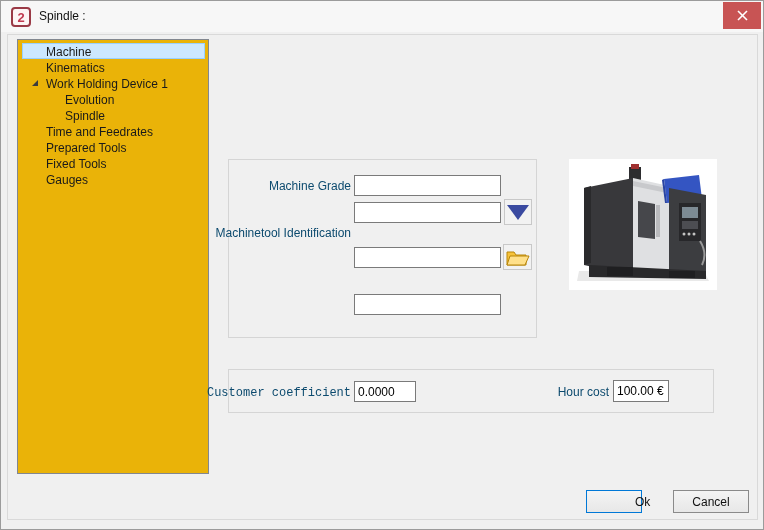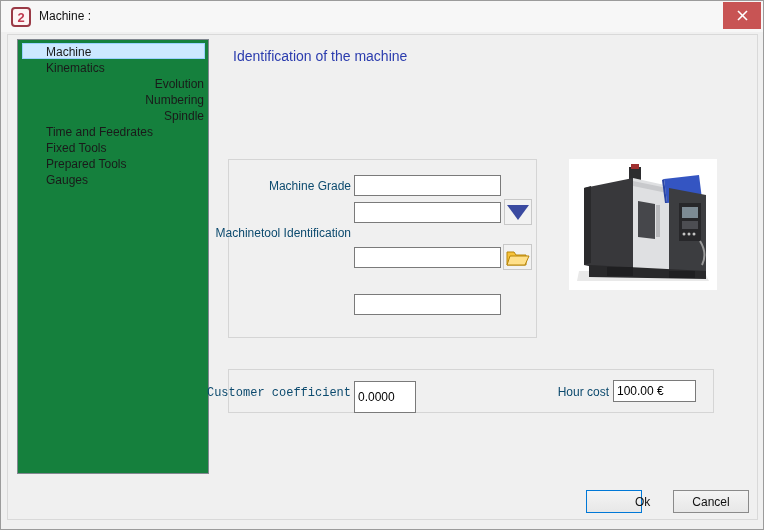--- a/index.html
+++ b/index.html
@@ -21,29 +21,29 @@
   .title-text{position:absolute;left:38px;top:8px;font-size:12px;color:#111;}
   .close-btn{
     position:absolute;top:1px;right:2px;width:38px;height:27px;
     background:#c85454;display:flex;align-items:center;justify-content:center;cursor:pointer;
   }
   
   .inner-panel{position:absolute;left:6px;top:33px;width:751px;height:486px;border:1px solid #d9d9d9;}
   
   .tree-panel{
     position:absolute;left:16px;top:38px;width:192px;height:435px;
-    background:#15803d;border:1px solid #828790;padding-top:3px;overflow:hidden;
+    background:#eab308;border:1px solid #828790;padding-top:3px;overflow:hidden;
   }
   .tree-row{
     position:relative;height:16px;line-height:16px;margin:0 3px 0 4px;
     border:1px solid transparent;white-space:nowrap;cursor:default;
   }
   .tree-row.selected{background:#cce8ff;border-color:#99d1ff;}
   .tree-row .lbl1{padding-left:23px;display:block;}
-  .tree-row .lbl2{padding-left:42px;display:block;text-align:right;}
+  .tree-row .lbl2{padding-left:42px;display:block;}
   .expander{
     position:absolute;left:9px;top:4px;width:0;height:0;
     border-bottom:6px solid #3c3c3c;border-left:6px solid transparent;
   }
   
   .heading{position:absolute;left:232px;top:47px;font-size:14px;color:#2b3cae;}
   .groupbox{position:absolute;border:1px solid #d5d5d5;}
   .gb-ident{left:227px;top:158px;width:309px;height:179px;}
   .gb-costs{left:227px;top:368px;width:486px;height:44px;}
   .fld-label{position:absolute;width:200px;text-align:right;color:#0c4a6e;}
@@ -70,62 +70,62 @@
 </style>
 </head>
 <body>
 
 <div class="window">
 
   <div class="titlebar">
     <div class="app-icon">
       <span>2</span>
     </div>
-    <span class="title-text">Machine :</span>
+    <span class="title-text">Spindle :</span>
     <div class="close-btn">
       <svg width="11" height="11" viewBox="0 0 11 11">
         <line x1="1" y1="1" x2="10" y2="10" stroke="#ffffff" stroke-width="1.6"></line>
         <line x1="10" y1="1" x2="1" y2="10" stroke="#ffffff" stroke-width="1.6"></line>
       </svg>
     </div>
   </div>
 
   <div class="inner-panel"></div>
 
   <div class="tree-panel">
     <div class="tree-row selected">
       <span class="lbl1">Machine</span>
     </div>
     <div class="tree-row">
       <span class="lbl1">Kinematics</span>
     </div>
     <div class="tree-row">
-      <span class="lbl2">Evolution</span>
+      <span class="expander"></span>
+      <span class="lbl1">Work Holding Device 1</span>
     </div>
     <div class="tree-row">
-      <span class="lbl2">Numbering</span>
+      <span class="lbl2">Evolution</span>
     </div>
     <div class="tree-row">
       <span class="lbl2">Spindle</span>
     </div>
     <div class="tree-row">
       <span class="lbl1">Time and Feedrates</span>
     </div>
     <div class="tree-row">
-      <span class="lbl1">Fixed Tools</span>
+      <span class="lbl1">Prepared Tools</span>
     </div>
     <div class="tree-row">
-      <span class="lbl1">Prepared Tools</span>
+      <span class="lbl1">Fixed Tools</span>
     </div>
     <div class="tree-row">
       <span class="lbl1">Gauges</span>
     </div>
   </div>
 
-  <div class="heading">Identification of the machine</div>
 
   <div class="groupbox gb-ident"></div>
 
   <label class="fld-label" style="left:150px;top:178px;">Machine Grade</label>
   <input class="txt" style="left: 353px; top: 174px; width: 147px; height: 21px;" value="">
 
   <label class="fld-label" style="left:150px;top:205px;margin-top:20px;">Machinetool Identification</label>
   <input class="txt" style="left: 353px; top: 201px; width: 147px; height: 21px;" value="">
   <button class="icon-btn" style="left:503px;top:198px;width:28px;height:26px;">
     <span class="tri-down"></span>
@@ -175,21 +175,21 @@
 
       <polygon points="20,106 137,112 137,120 20,118" fill="#29292b"></polygon>
       <rect x="38" y="108" width="26" height="9" fill="#1f1f21"></rect>
       <rect x="100" y="112" width="26" height="7" fill="#1f1f21"></rect>
     </svg>
   </div>
 
   <div class="groupbox gb-costs"></div>
 
   <label class="fld-label" style="left:150px;top:385px;font-family:Liberation Mono, monospace;">Customer coefficient</label>
-  <input class="txt" style="left: 353px; top: 380px; width: 62px; height: 32px;" value="0.0000">
+  <input class="txt" style="left: 353px; top: 380px; width: 62px; height: 21px;" value="0.0000">
 
   <label class="fld-label" style="left:408px;top:384px;">Hour cost</label>
-  <input class="txt" style="left: 612px; top: 379px; width: 83px; height: 22px;" value="100.00 €">
+  <input class="txt" style="left: 612px; top: 379px; width: 56px; height: 22px;" value="100.00 €">
 
   <button class="btn btn-ok">Ok</button>
   <button class="btn btn-cancel">Cancel</button>
 
 </div>
 
 </body></html>

